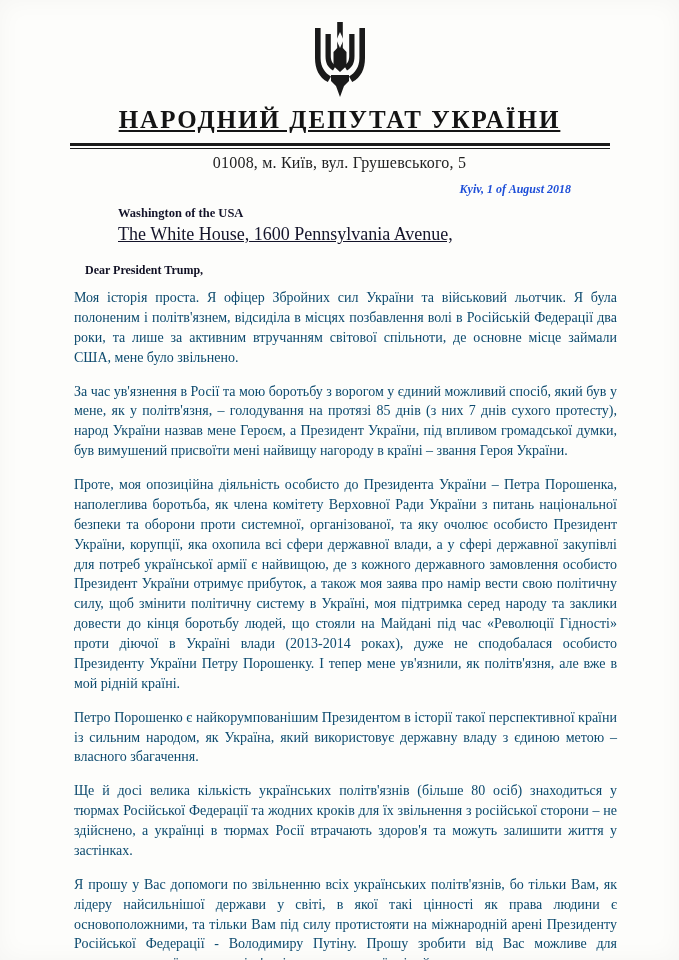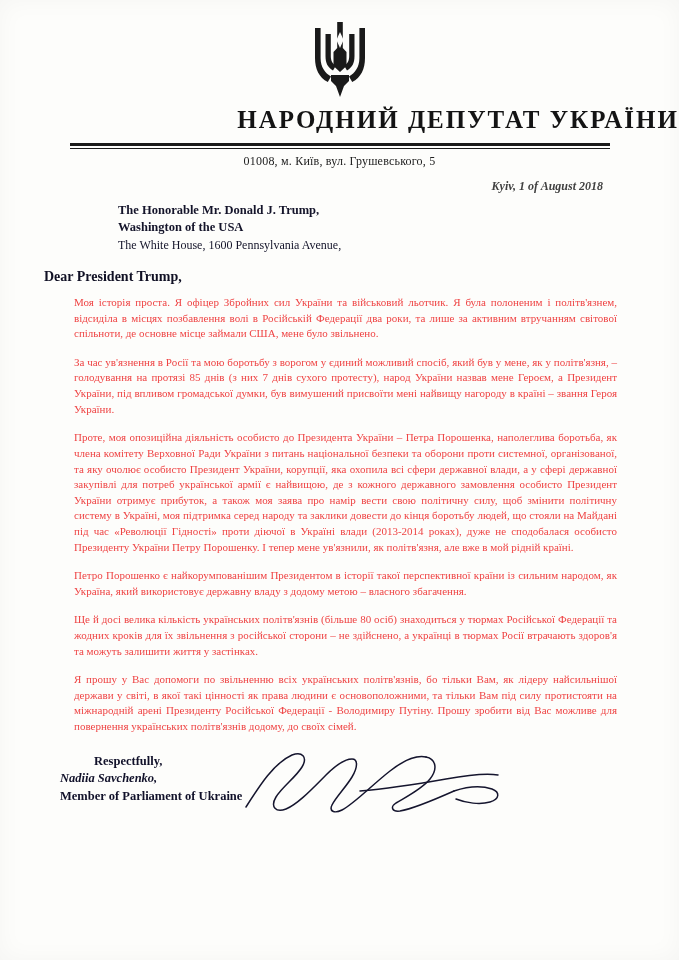--- a/index.html
+++ b/index.html
@@ -35,93 +35,95 @@
     margin: 0 auto;
     display: block;
   }
   .org-title {
     margin-top: 6px;
     font-family: "Liberation Serif", serif;
     font-weight: bold;
     font-size: 25px;
     letter-spacing: 2.0px;
     color: #141414;
-    text-align: right;
+    text-align: center;
     white-space: nowrap;
+    text-decoration: underline;
   }
   .rule {
     margin: 9px auto 0 auto;
     width: 540px;
     height: 3px;
     background: #1a1a1a;
     position: relative;
   }
   .rule:after {
     content: "";
     position: absolute;
     left: 0;
     right: 0;
     top: 5px;
     height: 1px;
     background: #1a1a1a;
   }
   .address-line {
     margin-top: 8px;
-    font-size: 12px;
+    font-size: 16px;
     color: #222;
     letter-spacing: 0.2px;
   }
 
   
   .date-line {
     margin-top: 10px;
     text-align: right;
-    padding-right: 76px;
+    padding-right: 108px;
     font-size: 12px;
     font-weight: bold;
     font-style: italic;
-    color: #404040;
+    color: #1d4ed8;
   }
 
   
   .recipient {
     margin-top: 8px;
     padding-left: 118px;
     font-size: 12.5px;
     line-height: 1.38;
     color: #14142a;
   }
   .recipient .strong {
     font-weight: bold;
   }
   .recipient .light {
     font-weight: normal;
-    font-size: 12px;
+    font-size: 18px;
+    text-decoration: underline;
   }
 
   
   .salutation {
     margin-top: 16px;
-    padding-left: 44px;
-    font-size: 14px;
+    padding-left: 85px;
+    font-size: 12px;
     font-weight: bold;
     color: #101024;
   }
 
   
   .body-wrap {
     padding: 0 62px 0 74px;
   }
   .para {
     margin-top: 13px;
-    font-size: 11px;
+    font-size: 14px;
     line-height: 1.42;
     text-align: justify;
     text-justify: inter-word;
-    color: #ef4444;
+    color: #0c4a6e;
   }
   .para.first {
     margin-top: 10px;
   }
 
   
   .sign-block {
     margin-top: 18px;
     padding-left: 60px;
     font-size: 12.5px;
@@ -180,32 +182,31 @@
       </g>
     </svg>
     <div class="org-title">НАРОДНИЙ ДЕПУТАТ УКРАЇНИ</div>
     <div class="rule"></div>
     <div class="address-line">01008, м. Київ, вул. Грушевського, 5</div>
   </div>
 
   <div class="date-line">Kyiv, 1 of August 2018</div>
 
   <div class="recipient">
-    <div class="strong">The Honorable Mr.  Donald J. Trump,</div>
     <div class="strong">Washington of the USA</div>
     <div class="light">The White House, 1600 Pennsylvania Avenue,</div>
   </div>
 
   <div class="salutation">Dear President Trump,</div>
 
   <div class="body-wrap">
     <p class="para first">Моя історія проста. Я офіцер Збройних сил України та військовий льотчик. Я була полоненим і політв'язнем, відсиділа в місцях позбавлення волі в Російській Федерації два роки, та лише за активним втручанням світової спільноти, де основне місце займали США, мене було звільнено.</p>
     <p class="para">За час ув'язнення в Росії та мою боротьбу з ворогом у єдиний можливий спосіб, який був у мене, як у політв'язня, – голодування на протязі 85 днів (з них 7 днів сухого протесту), народ України назвав мене Героєм, а Президент України, під впливом громадської думки, був вимушений присвоїти мені найвищу нагороду в країні – звання Героя України.</p>
     <p class="para">Проте, моя опозиційна діяльність особисто до Президента України – Петра Порошенка, наполеглива боротьба, як члена комітету Верховної Ради України  з питань національної безпеки та оборони проти системної, організованої, та яку очолює особисто Президент України, корупції, яка охопила всі сфери державної влади, а у сфері державної закупівлі для потреб української армії є найвищою, де з кожного державного замовлення особисто Президент України отримує прибуток, а також моя заява про намір вести свою політичну силу, щоб змінити політичну систему в Україні, моя підтримка серед народу та заклики довести до кінця боротьбу людей, що стояли на Майдані під час «Революції Гідності» проти діючої в Україні влади (2013-2014 роках), дуже не сподобалася особисто Президенту України Петру Порошенку. І тепер мене ув'язнили, як політв'язня, але вже в мой рідній країні.</p>
-    <p class="para">Петро Порошенко є найкорумпованішим Президентом в історії такої перспективної країни із сильним народом, як Україна, який використовує державну владу  з додому метою – власного збагачення.</p>
+    <p class="para">Петро Порошенко є найкорумпованішим Президентом в історії такої перспективної країни із сильним народом, як Україна, який використовує державну владу  з єдиною метою – власного збагачення.</p>
     <p class="para">Ще й досі велика кількість українських політв'язнів (більше 80 осіб) знаходиться у тюрмах Російської Федерації та жодних кроків для їх звільнення з російської сторони – не здійснено, а українці в тюрмах Росії втрачають здоров'я та можуть залишити життя у застінках.</p>
     <p class="para">Я прошу у Вас допомоги по звільненню всіх українських політв'язнів, бо тільки Вам, як лідеру найсильнішої держави у світі, в якої такі цінності як права людини є основоположними, та тільки Вам під силу протистояти на міжнародній арені Президенту Російської Федерації - Володимиру Путіну. Прошу зробити від Вас можливе для повернення українських політв'язнів додому, до своїх сімей.</p>
   </div>
 
   <div class="sign-block">
     <div class="resp">Respectfully,</div>
     <div class="name">Nadiia Savchenko,</div>
     <div class="role">Member of Parliament of Ukraine</div>
     <svg class="signature-svg" viewBox="0 0 270 80" aria-hidden="true">
       <g fill="none" stroke="#15152e" stroke-width="1.5" stroke-linecap="round" stroke-linejoin="round">

